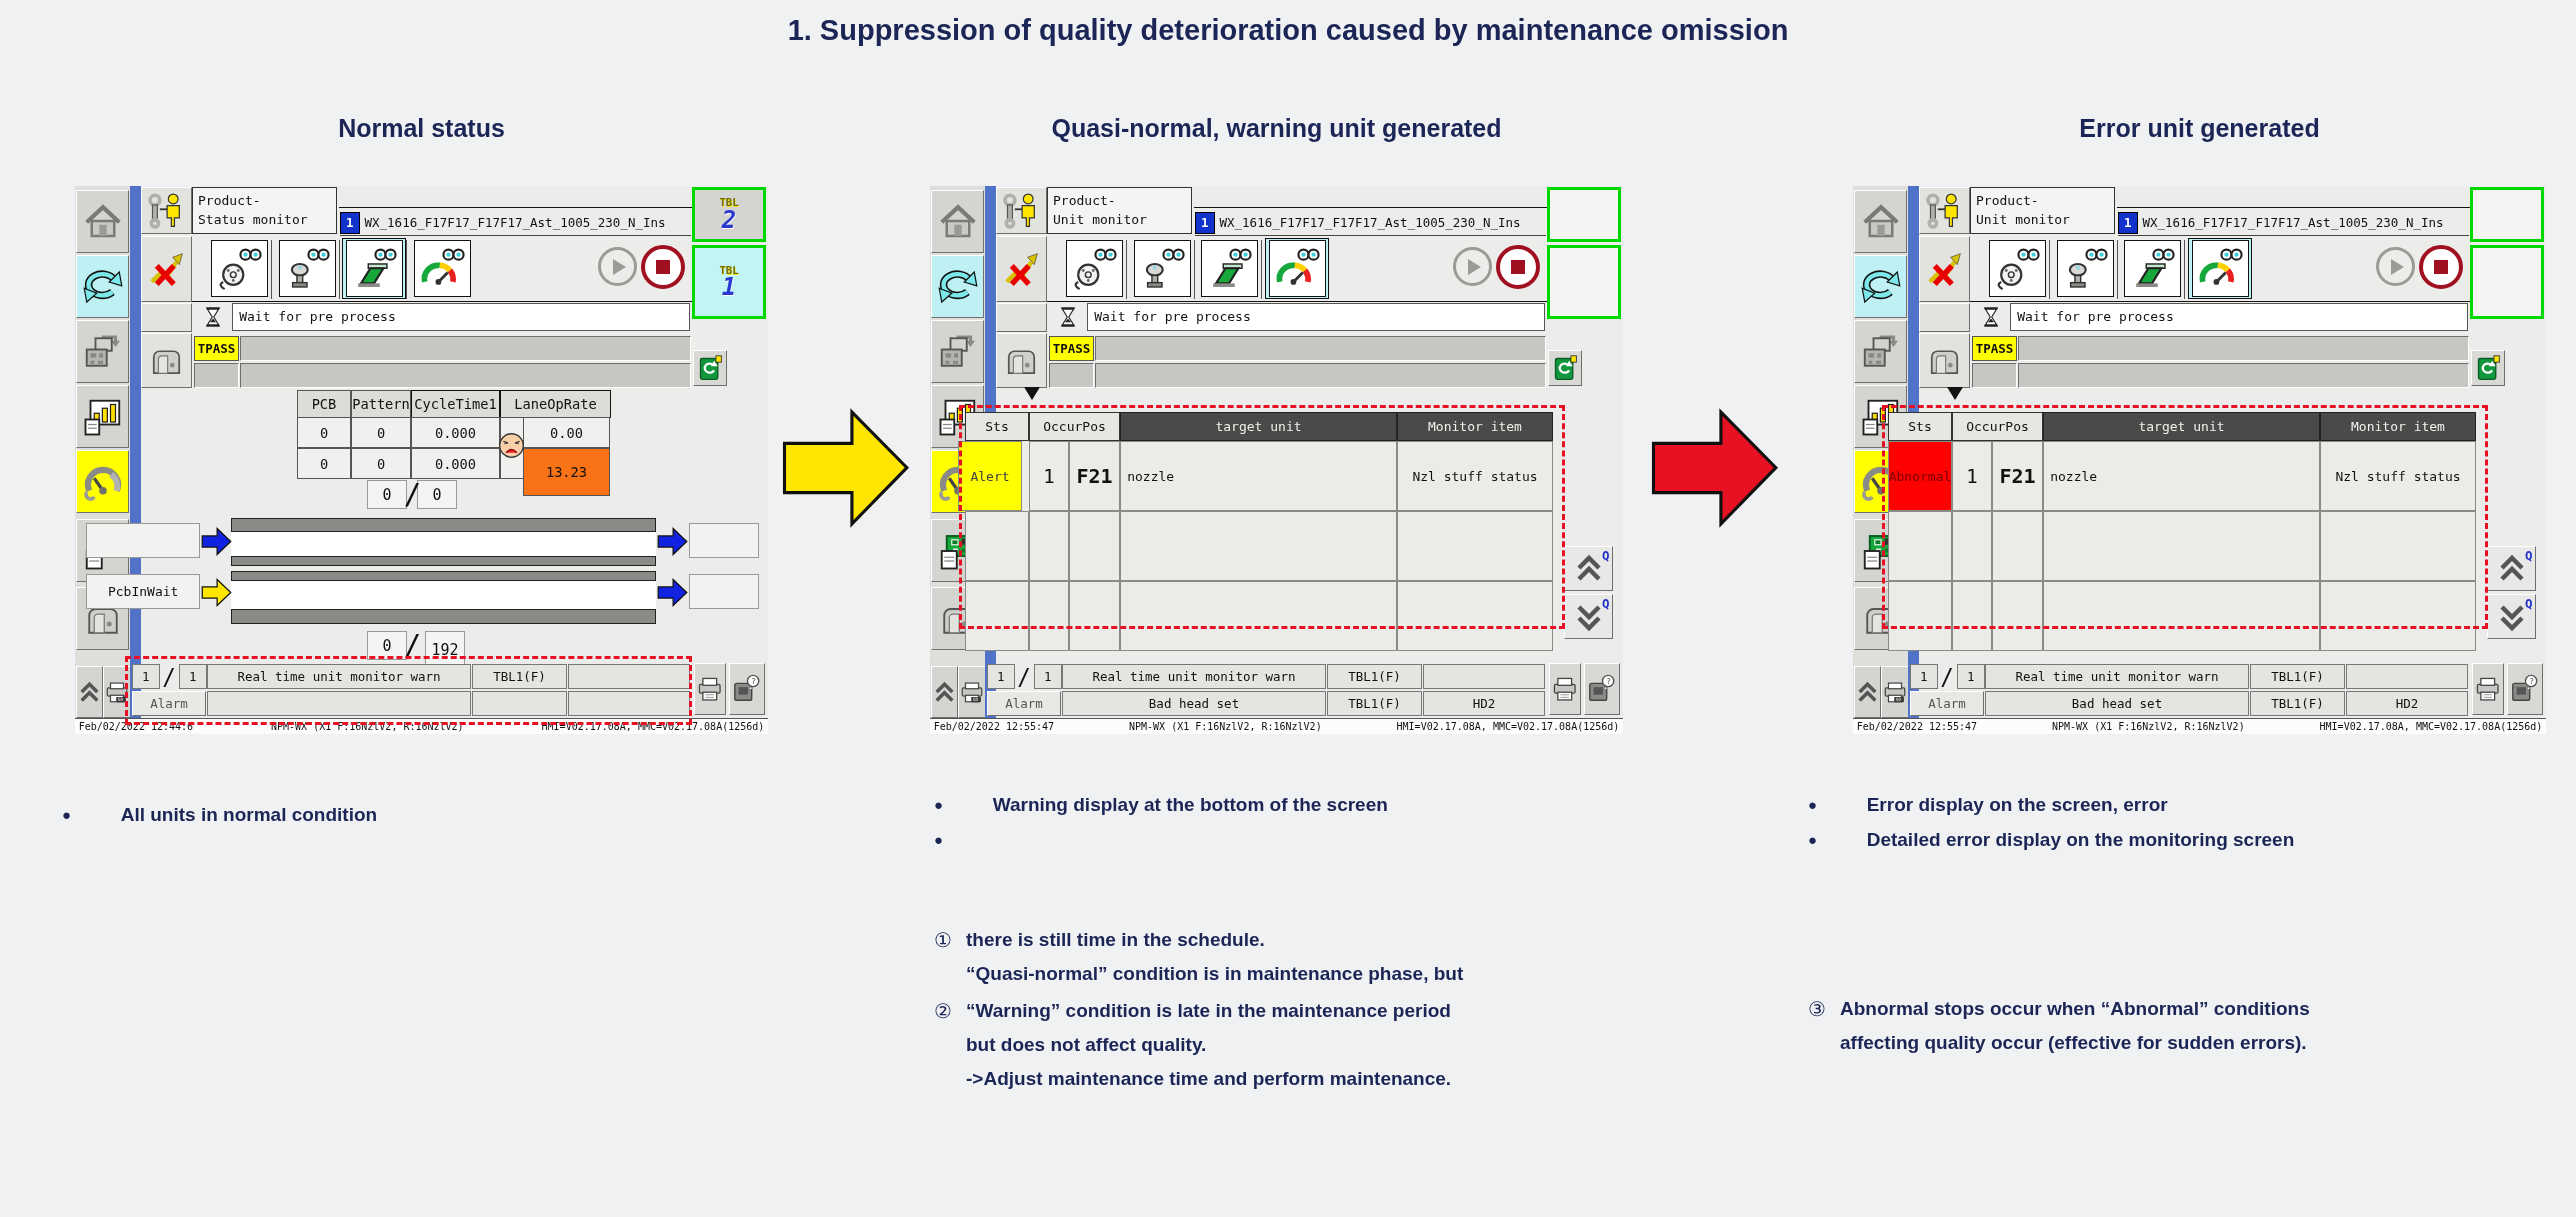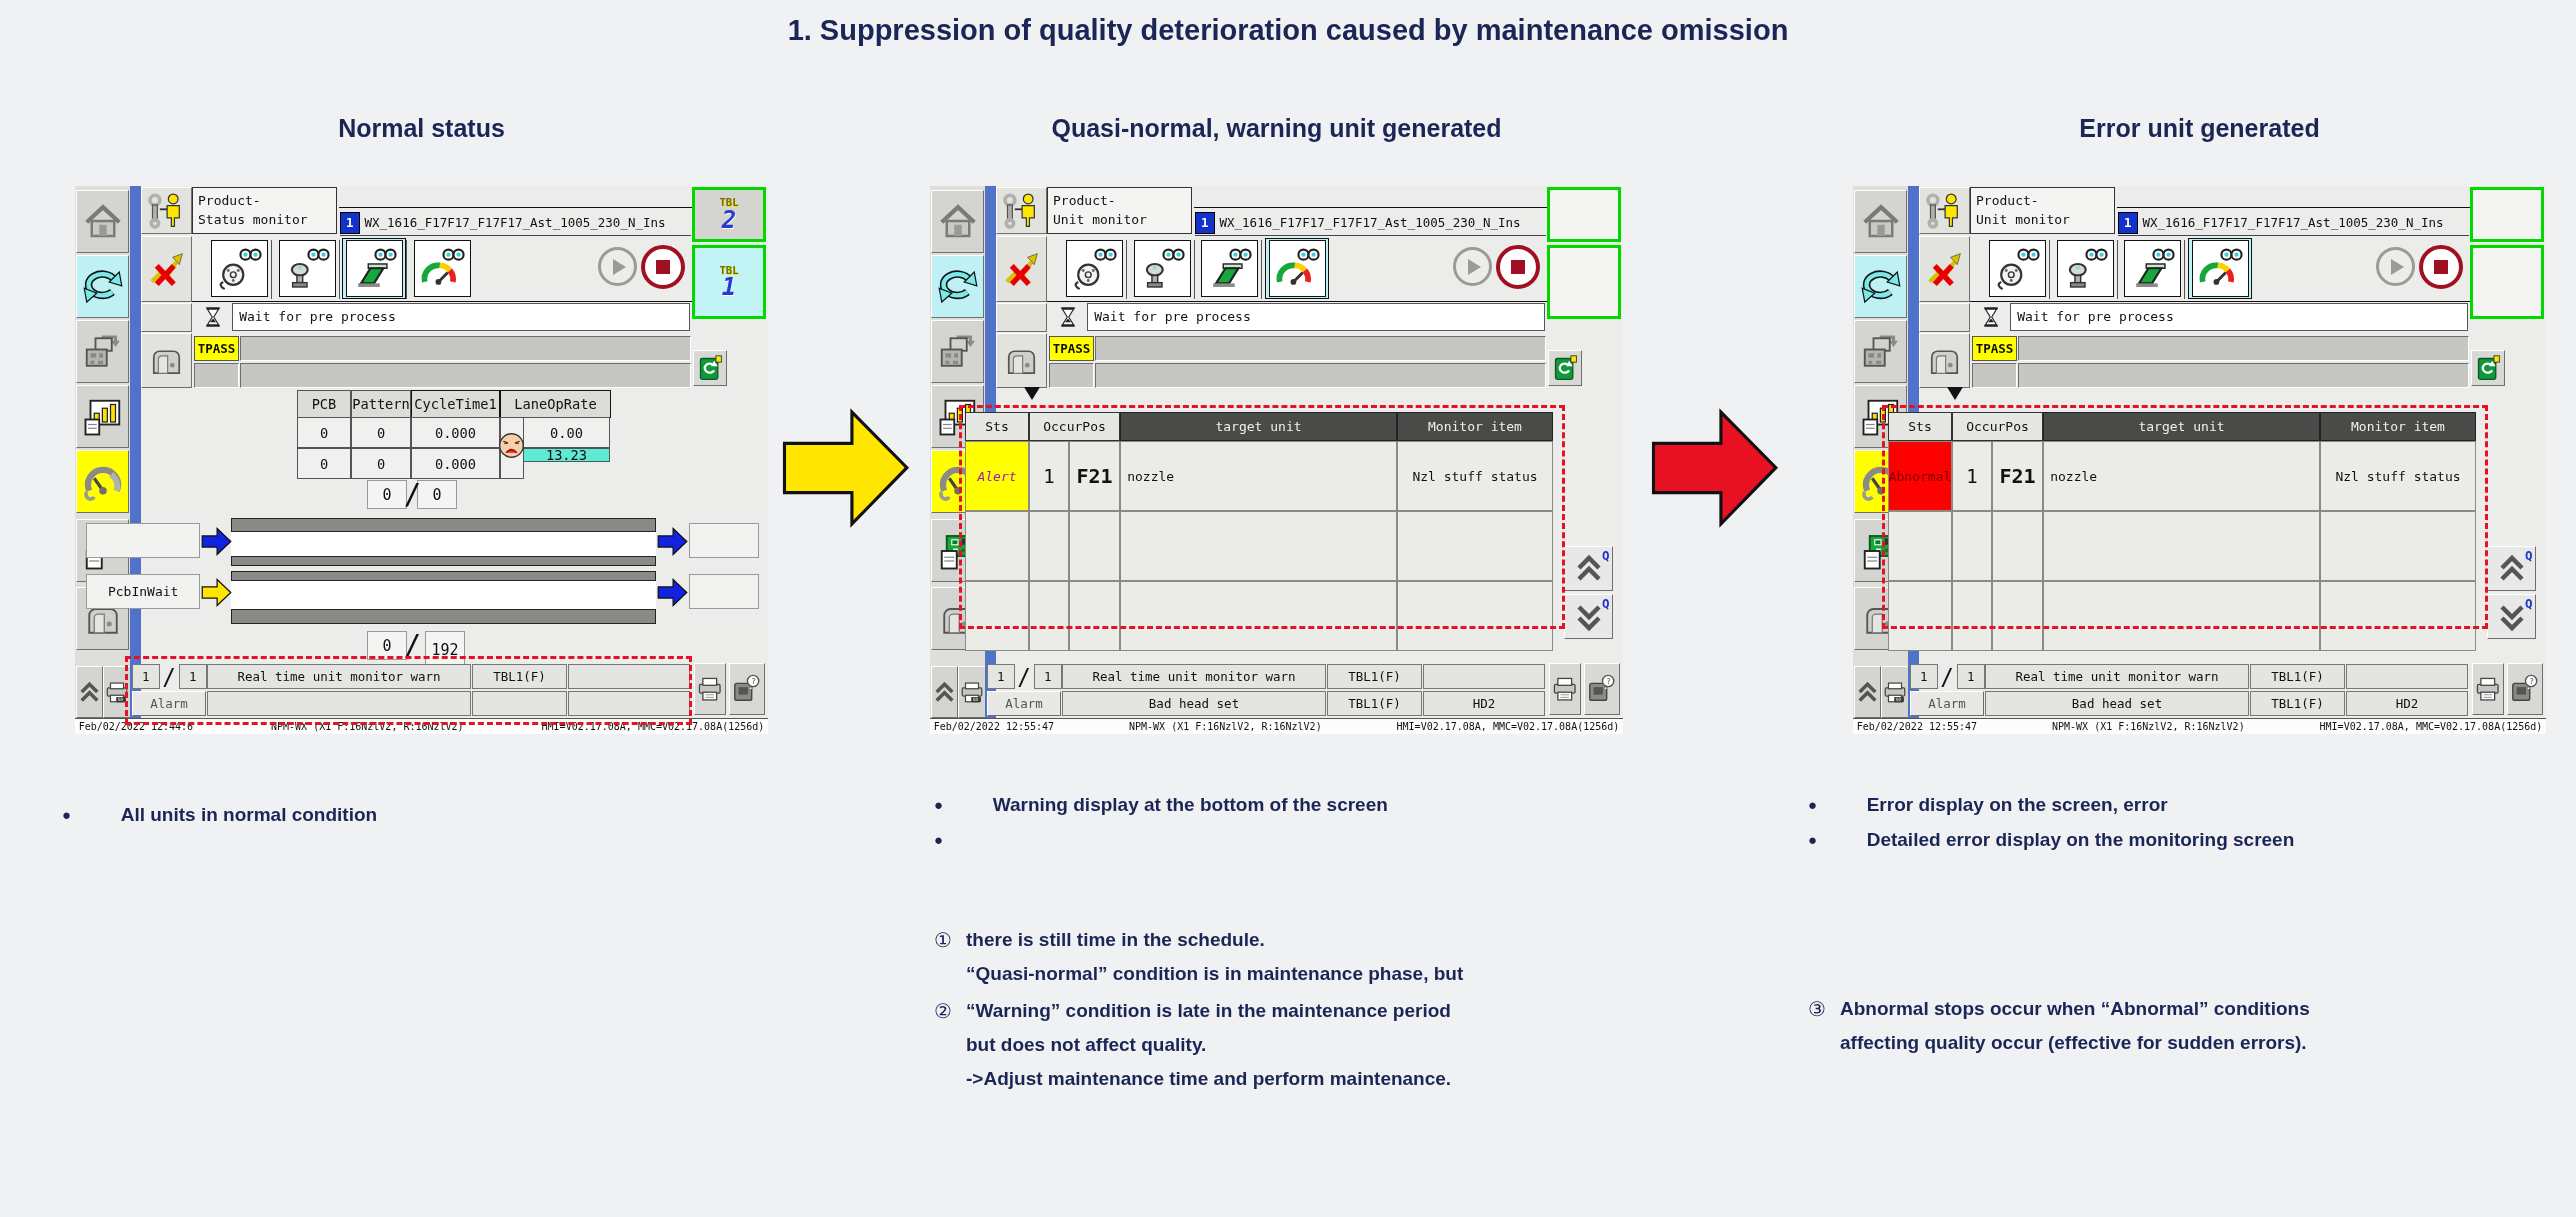--- a/index.html
+++ b/index.html
@@ -275,21 +275,21 @@
       <div class="abs mtext" style="left:425px;top:204px;width:111px;height:27.5px;border:1.9px solid #111;background:#dcdcd8;display:flex;align-items:center;justify-content:center;font-size:13.7px;">LaneOpRate</div>
       <div class="abs mtext" style="left:222px;top:231px;width:54px;height:31px;border:1.2px solid #555;background:#f0f0ee;display:flex;align-items:center;justify-content:center;font-size:13.7px;">0</div>
       <div class="abs mtext" style="left:276px;top:231px;width:60px;height:31px;border:1.2px solid #555;background:#f0f0ee;display:flex;align-items:center;justify-content:center;font-size:13.7px;">0</div>
       <div class="abs mtext" style="left:336px;top:231px;width:89px;height:31px;border:1.2px solid #555;background:#f0f0ee;display:flex;align-items:center;justify-content:center;font-size:13.7px;">0.000</div>
       <div class="abs mtext" style="left:425px;top:231px;width:24px;height:31px;border:1.2px solid #555;background:#f0f0ee;display:flex;align-items:center;justify-content:center;font-size:13.7px;"></div>
       <div class="abs mtext" style="left:448px;top:231px;width:87px;height:31px;border:1.2px solid #555;background:#f0f0ee;display:flex;align-items:center;justify-content:center;font-size:13.7px;">0.00</div>
       <div class="abs mtext" style="left:222px;top:262px;width:54px;height:31px;border:1.2px solid #555;background:#f0f0ee;display:flex;align-items:center;justify-content:center;font-size:13.7px;">0</div>
       <div class="abs mtext" style="left:276px;top:262px;width:60px;height:31px;border:1.2px solid #555;background:#f0f0ee;display:flex;align-items:center;justify-content:center;font-size:13.7px;">0</div>
       <div class="abs mtext" style="left:336px;top:262px;width:89px;height:31px;border:1.2px solid #555;background:#f0f0ee;display:flex;align-items:center;justify-content:center;font-size:13.7px;">0.000</div>
       <div class="abs mtext" style="left:425px;top:262px;width:24px;height:31px;border:1.2px solid #555;background:#f0f0ee;display:flex;align-items:center;justify-content:center;font-size:13.7px;"></div>
-      <div class="abs mtext" style="left:448px;top:262px;width:87px;height:14px;border:1.2px solid #555;background:#5eead4;display:flex;align-items:center;justify-content:center;font-size:13.7px;">13.23</div>
+      <div class="abs mtext" style="left:448px;top:262px;width:87px;height:48px;border:1.2px solid #555;background:#f97316;display:flex;align-items:center;justify-content:center;font-size:13.7px;">13.23</div>
       <div class="abs " style="left:422px;top:245px;width:29px;height:29px;"><svg viewBox="0 0 64 64">
           <circle cx="32" cy="32" r="26" fill="#f8cfa8" stroke="#333" stroke-width="3"></circle>
           <path d="M14 23 l10 3 M50 23 l-10 3" stroke="#333" stroke-width="3" fill="none"></path>
           <path d="M16 28 l8 -1 M48 28 l-8 -1" stroke="#333" stroke-width="2" fill="none"></path>
           <path d="M20 48 q12 -15 24 0" fill="#e82020" stroke="#801010" stroke-width="3"></path>
         </svg></div>
       <div class="abs mtext" style="left:292px;top:294px;width:40px;height:29px;background:#f4f4f2;border:1.2px solid #999;display:flex;align-items:center;justify-content:center;font-size:15px;">0</div>
       <div class="abs mtext" style="left:342px;top:294px;width:40px;height:29px;background:#f4f4f2;border:1.2px solid #999;display:flex;align-items:center;justify-content:center;font-size:15px;">0</div>
       <div class="abs mtext" style="left:325px;top:289px;width:25px;height:37px;font-size:29px;display:flex;align-items:center;justify-content:center;z-index:3;">/</div>
       <div class="abs " style="left:156px;top:332px;width:425px;height:13.7px;background:#8a8a86;border:1.2px solid #222;"></div>
@@ -557,21 +557,21 @@
             <path d="M38 24 A11 10 0 1 0 40 36" fill="none" stroke="#fff" stroke-width="5"></path>
             <polygon points="40,15 48,27 33,27" fill="#fff"></polygon>
             <rect x="44" y="4" width="12" height="14" fill="#ffe600" stroke="#333" stroke-width="2"></rect>
           </svg></div>
       </div>
       <div class="abs" style="left:94px;top:201px;width:0;height:0;border-left:8px solid transparent;border-right:8px solid transparent;border-top:13.7px solid #111;"></div>
       <div class="abs mtext hdr-light" style="left:35px;top:226px;width:64px;height:29px;border:1.2px solid #333;display:flex;align-items:center;justify-content:center;font-size:13px;">Sts</div>
       <div class="abs mtext hdr-light" style="left:99px;top:226px;width:91px;height:29px;border:1.2px solid #333;display:flex;align-items:center;justify-content:center;font-size:13px;">OccurPos</div>
       <div class="abs mtext hdr-dark" style="left:190px;top:226px;width:277px;height:29px;border:1.2px solid #222;display:flex;align-items:center;justify-content:center;font-size:13px;">target unit</div>
       <div class="abs mtext hdr-dark" style="left:467px;top:226px;width:156px;height:29px;border:1.2px solid #222;display:flex;align-items:center;justify-content:center;font-size:13px;">Monitor item</div>
-      <div class="abs mtext mcell" style="left:35px;top:255px;width:64px;height:70px;background:#ffff00;color:#a21caf;font-size:13px;font-style:italic;">Alert</div>
+      <div class="abs mtext mcell" style="left:28px;top:255px;width:64px;height:70px;background:#ffff00;color:#404040;font-size:13px;">Alert</div>
       <div class="abs mtext mcell" style="left:99px;top:255px;width:40px;height:70px;font-size:19px;">1</div>
       <div class="abs mtext mcell" style="left:139px;top:255px;width:51px;height:70px;font-size:20px;font-weight:bold;">F21</div>
       <div class="abs mtext mcell" style="left:190px;top:255px;width:277px;height:70px;font-size:13px;justify-content:flex-start;padding-left:6.2px;">nozzle</div>
       <div class="abs mtext mcell" style="left:467px;top:255px;width:156px;height:70px;font-size:13px;">Nzl stuff status</div>
       <div class="abs mtext mcell" style="left:35px;top:325px;width:64px;height:70px;font-size:13px;"></div>
       <div class="abs mtext mcell" style="left:99px;top:325px;width:40px;height:70px;font-size:13px;"></div>
       <div class="abs mtext mcell" style="left:139px;top:325px;width:51px;height:70px;font-size:13px;"></div>
       <div class="abs mtext mcell" style="left:190px;top:325px;width:277px;height:70px;font-size:13px;justify-content:flex-start;padding-left:6.2px;"></div>
       <div class="abs mtext mcell" style="left:467px;top:325px;width:156px;height:70px;font-size:13px;"></div>
       <div class="abs mtext mcell" style="left:35px;top:395px;width:64px;height:70px;font-size:13px;"></div>

